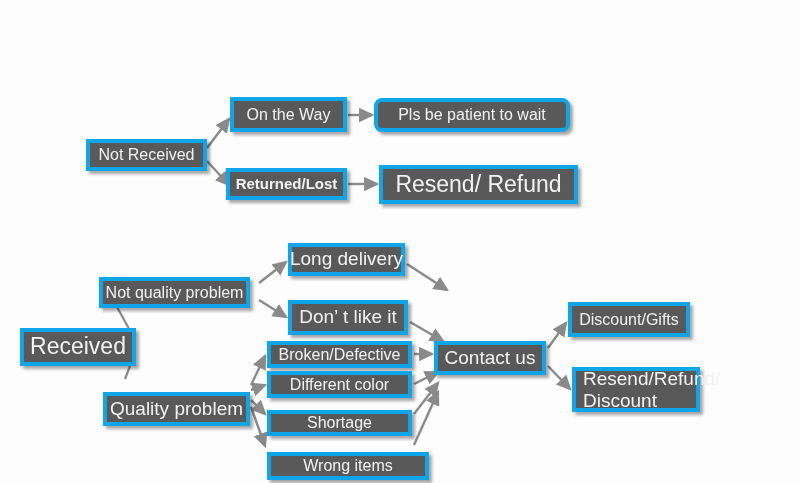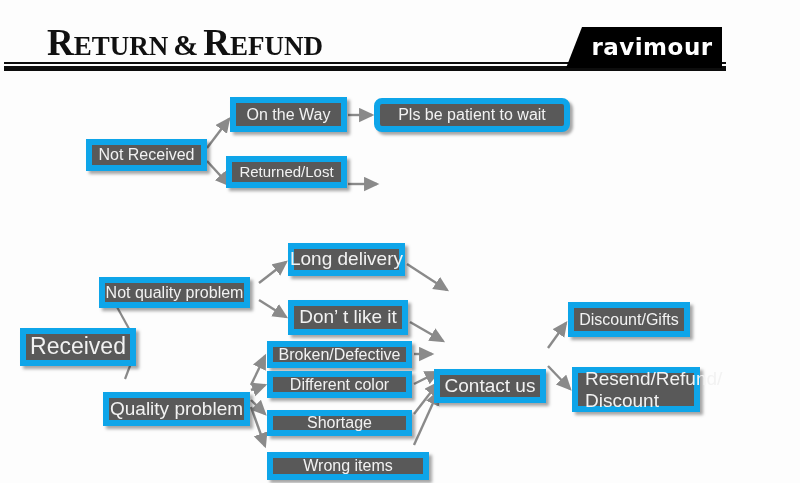--- a/index.html
+++ b/index.html
@@ -82,21 +82,21 @@
     letter-spacing: 0.5px;
     text-align: center;
     line-height: 28px;
   }
 
   
   .node {
     position: absolute;
     background: #595959;
     color: #f2f2f2;
-    border: 6px solid #0ea5e9;
+    border: 4px solid #0ea5e9;
     box-shadow: 3px 3px 3px rgba(0,0,0,0.35);
     box-sizing: border-box;
     display: flex;
     align-items: center;
     justify-content: center;
     text-align: center;
     font-family: "Liberation Sans", sans-serif;
     font-size: 16px;
     line-height: 1.1;
     white-space: nowrap;
@@ -121,29 +121,20 @@
     width: 800px; height: 483px;
     z-index: 1;
     pointer-events: none;
   }
 </style>
 </head>
 <body>
 
 <div id="page">
 
-  <div id="header">
-    <div id="title">
-      <span class="cap">R</span><span class="sc">ETURN</span><span class="amp">&amp;</span><span class="cap">R</span><span class="sc">EFUND</span>
-    </div>
-    <div class="rule-thin"></div>
-    <div class="rule-thick"></div>
-    <div id="logo-banner"></div>
-    <div id="logo-text">ravimour</div>
-  </div>
 
   <svg id="links" viewBox="0 0 800 483" width="800" height="483">
     <defs>
       <marker id="ah" markerWidth="7" markerHeight="7" refX="5.4" refY="3" orient="auto" markerUnits="strokeWidth">
         <path d="M0,0 L6.4,3 L0,6 z" fill="#8a8a8a"></path>
       </marker>
     </defs>
     <g stroke="#8a8a8a" stroke-width="2.4" fill="none">
 
       <path d="M207,148 L229,119" marker-end="url(#ah)"></path>
@@ -191,41 +182,42 @@
       <path d="M548,366 L570,389" marker-end="url(#ah)"></path>
     </g>
   </svg>
 
   <div class="node" style="left:86px; top:139px; width:121px; height:32px;">Not Received</div>
 
   <div class="node" style="left:230px; top:97px; width:117px; height:35px;">On the Way</div>
 
   <div class="node" style="left:374px; top:98px; width:196px; height:34px;border-radius:8px;">Pls be patient to wait</div>
 
-  <div class="node sm" style="left:226px; top:156px; width:121px; height:32px;">Returned/Lost</div>
-
+  <div class="node sm" style="left:226px; top:168px; width:121px; height:32px;font-weight:bold;">Returned/Lost</div>
+
+  <div class="node xl" style="left:379px; top:165px; width:199px; height:39px;">Resend/ Refund</div>
 
   <div class="node xl" style="left:20px; top:328px; width:116px; height:38px;">Received</div>
 
   <div class="node" style="left:99px; top:277px; width:151px; height:31px;">Not quality problem</div>
 
   <div class="node lg" style="left:103px; top:392px; width:147px; height:34px;">Quality problem</div>
 
   <div class="node lg" style="left:288px; top:243px; width:117px; height:33px;">Long delivery</div>
 
   <div class="node lg" style="left:288px; top:300px; width:120px; height:35px;">Don’  t like it</div>
 
   <div class="node" style="left:267px; top:341px; width:145px; height:27px;">Broken/Defective</div>
 
   <div class="node" style="left:267px; top:371px; width:145px; height:27px;">Different color</div>
 
   <div class="node" style="left:267px; top:402px; width:145px; height:26px;margin-top:8px;">Shortage</div>
 
   <div class="node" style="left:267px; top:452px; width:162px; height:28px;">Wrong items</div>
 
-  <div class="node lg" style="left:434px; top:341px; width:112px; height:34px;margin-top:28px;">Contact us</div>
+  <div class="node lg" style="left:434px; top:341px; width:112px; height:34px;">Contact us</div>
 
   <div class="node" style="left:568px; top:302px; width:122px; height:35px;">Discount/Gifts</div>
 
   <div class="node tiny left-align" style="left:572px; top:367px; width:128px; height:45px;">Resend/Refund/
 Discount</div>
 
 </div>
 
 </body></html>

